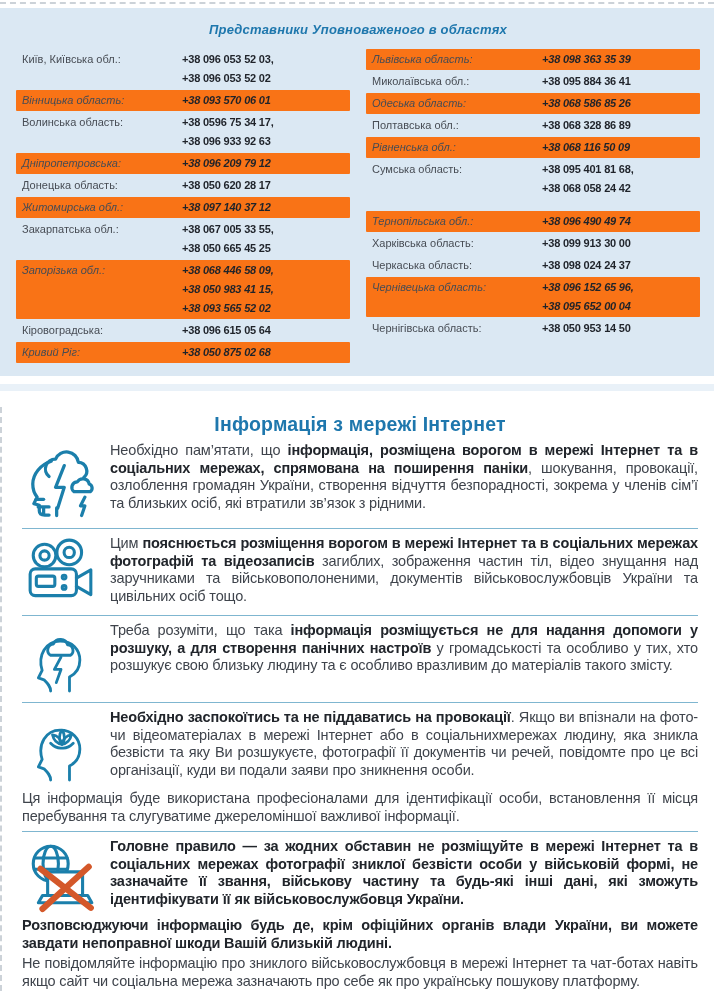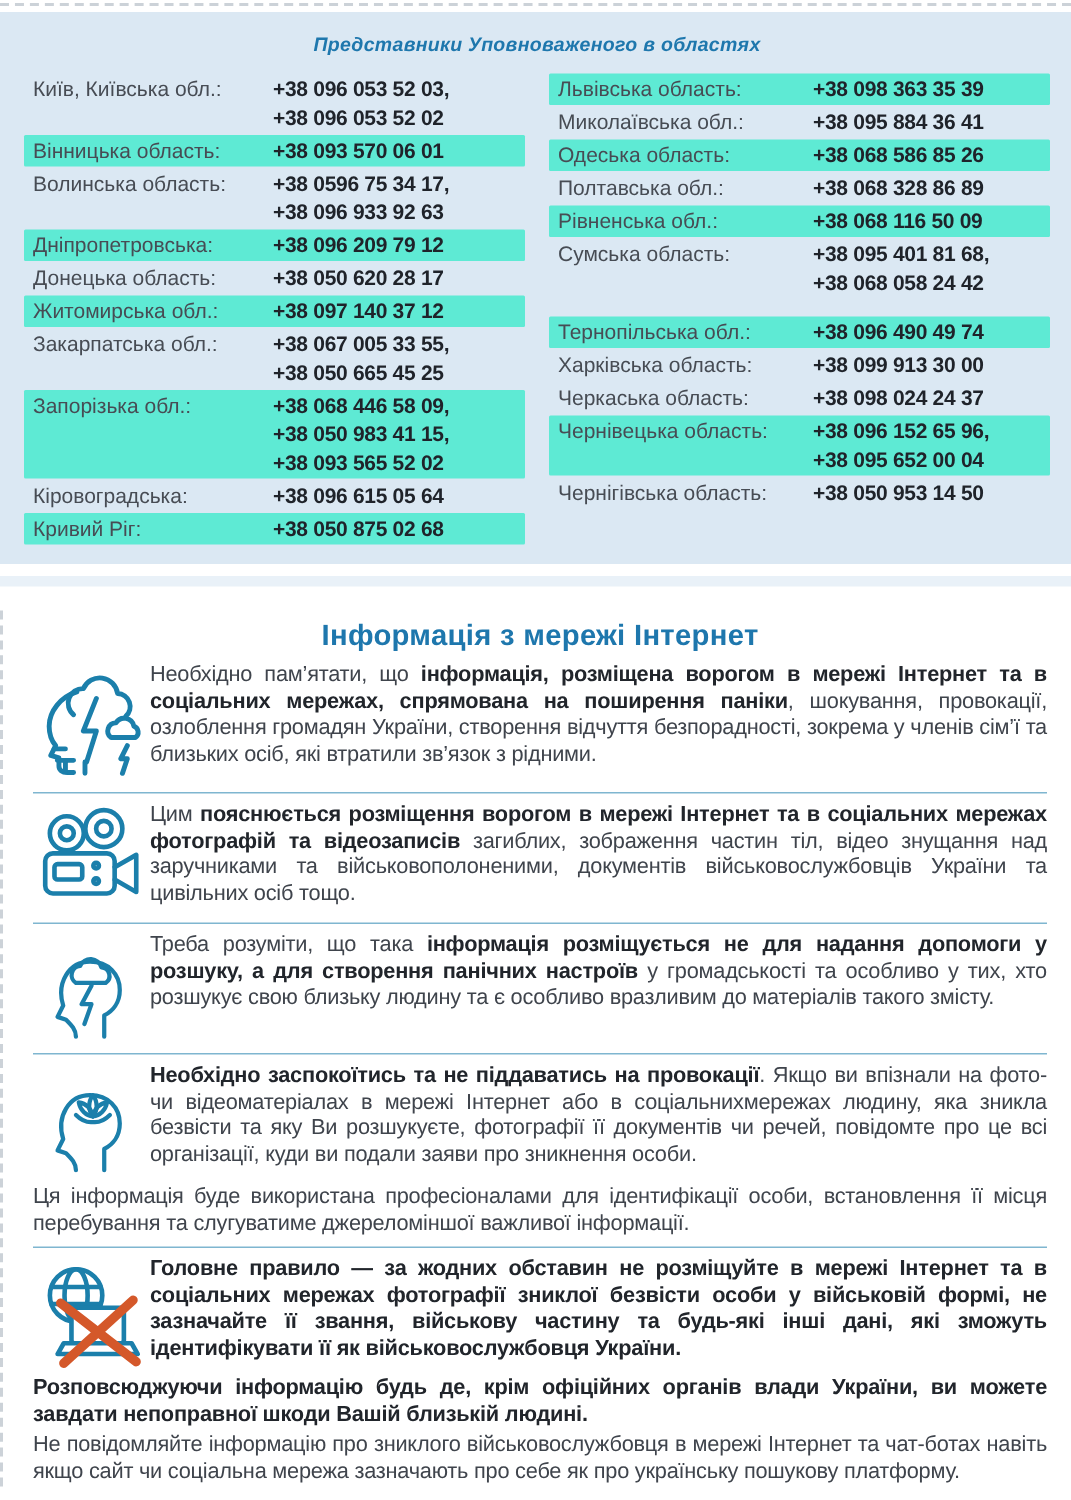--- a/index.html
+++ b/index.html
@@ -24,24 +24,24 @@
     color:#1e77ad;
     font-size:13px;
     font-weight:bold;
     letter-spacing:.2px;
     font-style:italic;
   }
   .cols{display:grid;grid-template-columns:1fr 1fr;column-gap:16px;}
   .row{
     display:grid;grid-template-columns:160px 1fr;
     padding:1px 4px 1px 6px;margin-bottom:1px;
-    font-size:14px;line-height:19px;border-radius:1px;
+    font-size:11px;line-height:19px;border-radius:1px;
   }
   .col-right .row{grid-template-columns:170px 1fr;}
-  .row.hl{background:#5eead4;}
+  .row.hl{background:#f97316;font-style:italic;}
   .row .lbl{color:#474c54;}
   .row .val{
     color:#1f232a;font-weight:bold;white-space:pre-line;
     letter-spacing:-.2px;
   }
   .row.gap-top{margin-top:12px;}
   
   .strip{height:7px;background:#e9f1f8;margin-top:8px;}
   
   .info{
@@ -54,21 +54,21 @@
     font-size:19.5px;font-weight:bold;letter-spacing:.2px;
   }
   .para{margin:2px 0;}
   .para p{
     margin:0;text-align:justify;
     font-size:14.5px;line-height:17.6px;color:#3f444c;
     letter-spacing:-.15px;
   }
   .para p b{color:#21252b;}
   .with-icon{
-    display:grid;grid-template-columns:78px 1fr;
+    display:grid;grid-template-columns:78px 1fr;column-gap:10px;
     align-items:start;
   }
   .icon-box{display:flex;justify-content:center;align-items:flex-start;padding-top:2px;}
   hr.div{
     border:none;border-top:1.6px solid #7fb6d0;
     margin:6px 0 6px 0;
   }
   .tight{margin-top:3px;}
   svg .stroke{fill:none;stroke:#1b7fab;stroke-width:3;stroke-linecap:round;stroke-linejoin:round;}
   svg .fillw{fill:#ffffff;stroke:#1b7fab;stroke-width:3;stroke-linejoin:round;}

